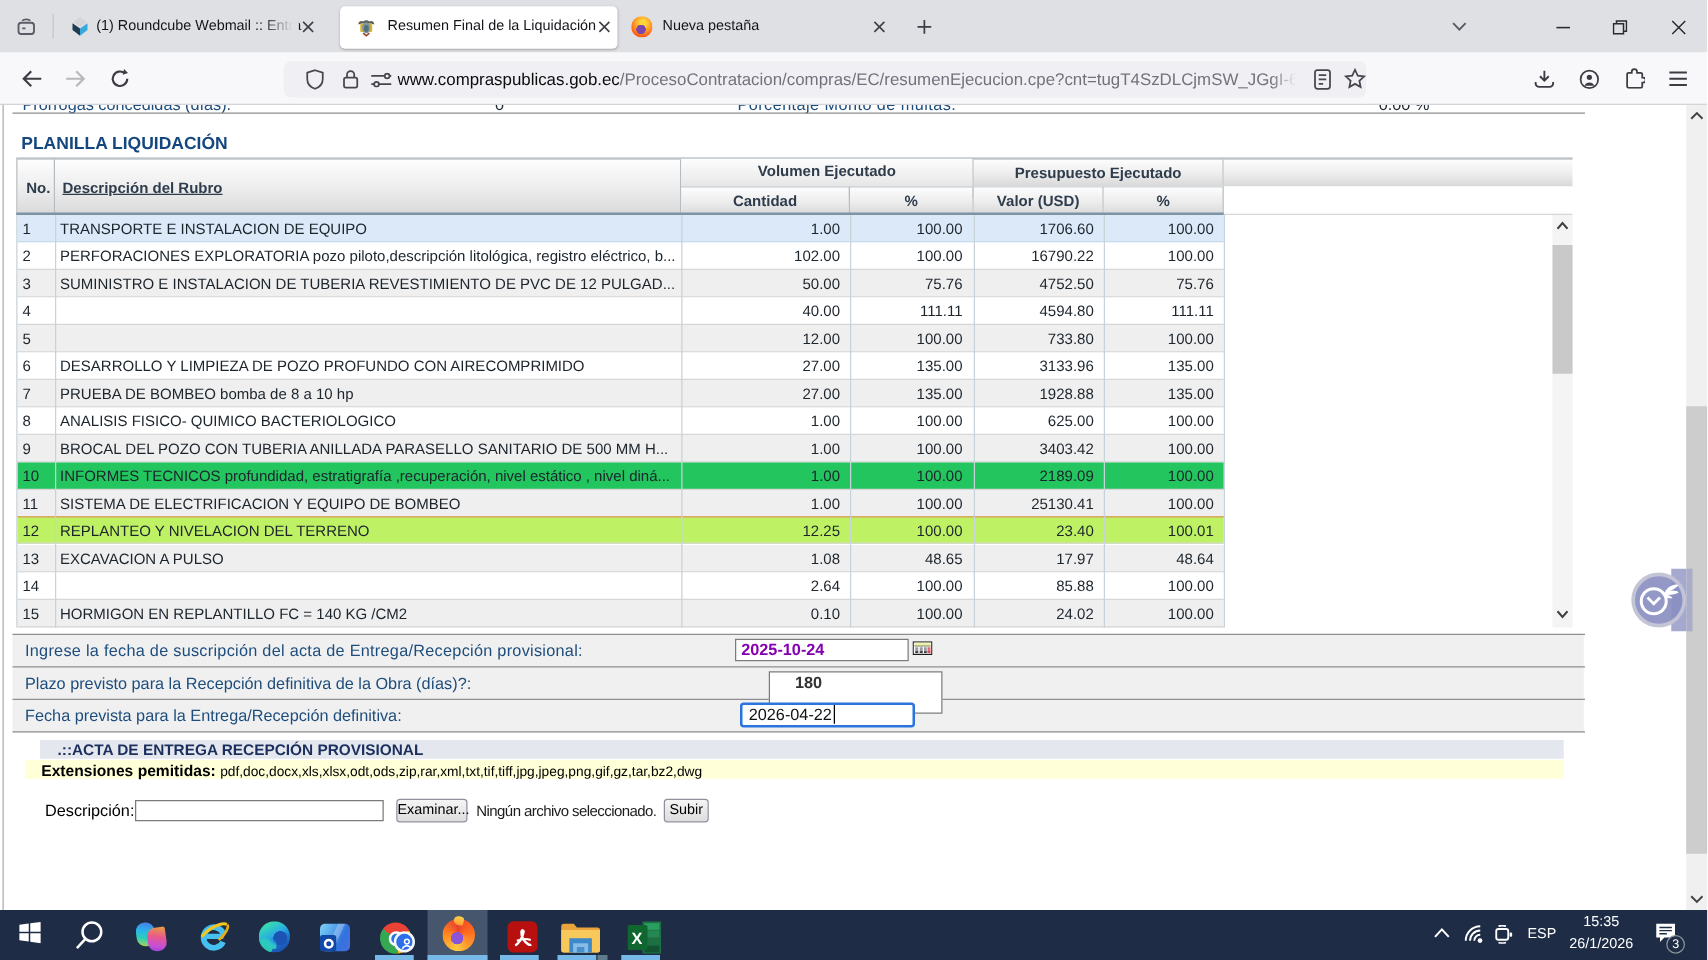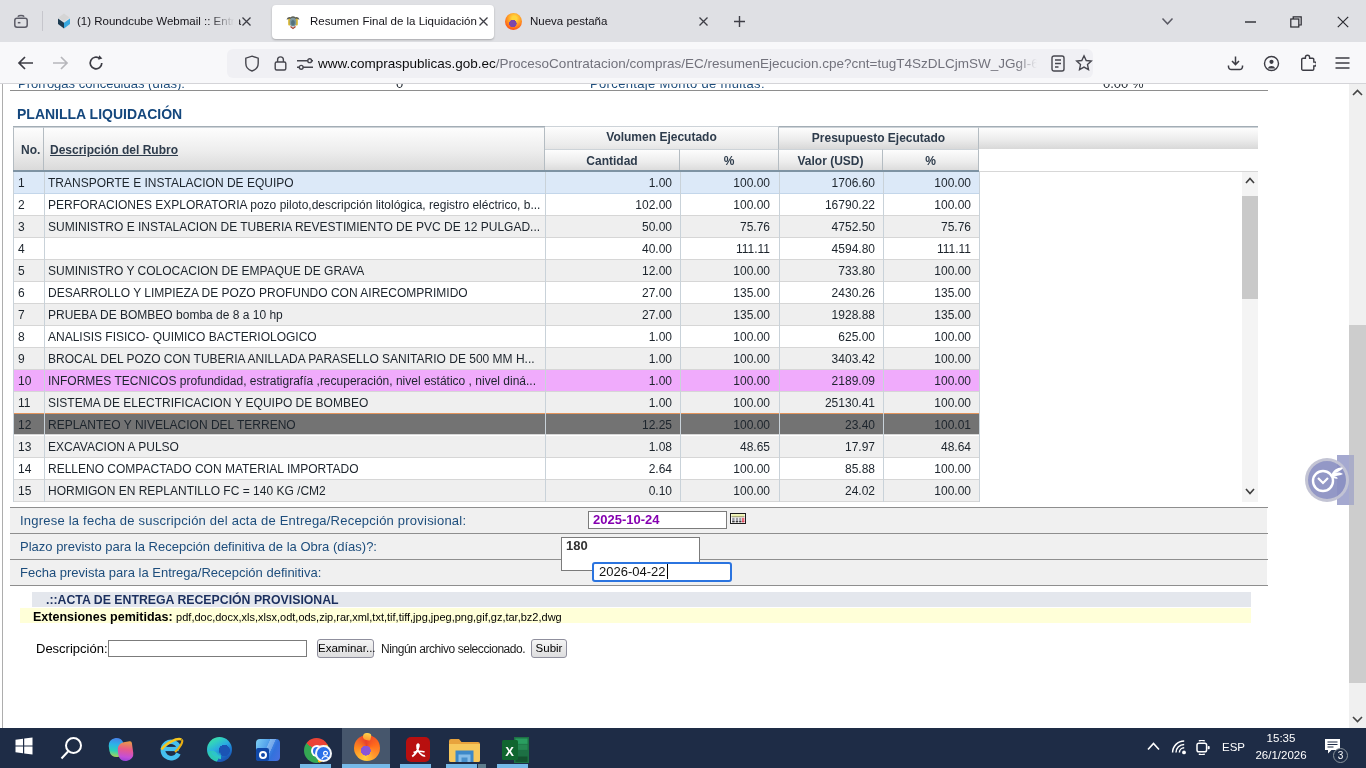--- a/index.html
+++ b/index.html
@@ -209,32 +209,31 @@
         </div>
     <div class="rw" style="top:154px;background:#ffffff;border-bottom:1px solid #d6d6d6;">
           <span class="no">4</span>
           <span class="n1">40.00</span>
           <span class="n2">111.11</span>
           <span class="n3">4594.80</span>
           <span class="n4">111.11</span>
         </div>
     <div class="rw" style="top:176px;background:#efefef;border-bottom:1px solid #d6d6d6;">
           <span class="no">5</span>
-          <span class="ds">SUMINISTRO Y COLOCACION DE EMPAQUE DE GRAVA</span>
           <span class="n1">12.00</span>
           <span class="n2">100.00</span>
           <span class="n3">733.80</span>
           <span class="n4">100.00</span>
         </div>
     <div class="rw" style="top:198px;background:#ffffff;border-bottom:1px solid #d6d6d6;">
           <span class="no">6</span>
           <span class="ds">DESARROLLO Y LIMPIEZA DE POZO PROFUNDO CON AIRECOMPRIMIDO</span>
           <span class="n1">27.00</span>
           <span class="n2">135.00</span>
-          <span class="n3">2430.26</span>
+          <span class="n3">3133.96</span>
           <span class="n4">135.00</span>
         </div>
     <div class="rw" style="top:220px;background:#efefef;border-bottom:1px solid #d6d6d6;">
           <span class="no">7</span>
           <span class="ds">PRUEBA DE BOMBEO bomba de 8 a 10 hp</span>
           <span class="n1">27.00</span>
           <span class="n2">135.00</span>
           <span class="n3">1928.88</span>
           <span class="n4">135.00</span>
         </div>
@@ -247,55 +246,54 @@
           <span class="n4">100.00</span>
         </div>
     <div class="rw" style="top:264px;background:#efefef;border-bottom:1px solid #d6d6d6;">
           <span class="no">9</span>
           <span class="ds">BROCAL DEL POZO CON TUBERIA ANILLADA PARASELLO SANITARIO DE 500 MM H...</span>
           <span class="n1">1.00</span>
           <span class="n2">100.00</span>
           <span class="n3">3403.42</span>
           <span class="n4">100.00</span>
         </div>
-    <div class="rw" style="top:286px;background:#f0abfc;border-bottom:1px solid #d6d6d6;">
+    <div class="rw" style="top:286px;background:#22c55e;border-bottom:1px solid #d6d6d6;">
           <span class="no">10</span>
           <span class="ds">INFORMES TECNICOS profundidad, estratigrafía ,recuperación, nivel estático , nivel diná...</span>
           <span class="n1">1.00</span>
           <span class="n2">100.00</span>
           <span class="n3">2189.09</span>
           <span class="n4">100.00</span>
         </div>
     <div class="rw" style="top:308px;background:#efefef;border-bottom:1px solid #d6d6d6;">
           <span class="no">11</span>
           <span class="ds">SISTEMA DE ELECTRIFICACION Y EQUIPO DE BOMBEO</span>
           <span class="n1">1.00</span>
           <span class="n2">100.00</span>
           <span class="n3">25130.41</span>
           <span class="n4">100.00</span>
         </div>
-    <div class="rw" style="top:330px;background:#737373;border-bottom:1px solid #d6d6d6;border-top:1px solid #e2945c;margin-top:-1px;">
+    <div class="rw" style="top:330px;background:#bef264;border-bottom:1px solid #d6d6d6;border-top:1px solid #e2945c;margin-top:-1px;">
           <span class="no">12</span>
           <span class="ds">REPLANTEO Y NIVELACION DEL TERRENO</span>
           <span class="n1">12.25</span>
           <span class="n2">100.00</span>
           <span class="n3">23.40</span>
           <span class="n4">100.01</span>
         </div>
     <div class="rw" style="top:352px;background:#efefef;border-bottom:1px solid #d6d6d6;">
           <span class="no">13</span>
           <span class="ds">EXCAVACION A PULSO</span>
           <span class="n1">1.08</span>
           <span class="n2">48.65</span>
           <span class="n3">17.97</span>
           <span class="n4">48.64</span>
         </div>
     <div class="rw" style="top:374px;background:#ffffff;border-bottom:1px solid #d6d6d6;">
           <span class="no">14</span>
-          <span class="ds">RELLENO COMPACTADO CON MATERIAL IMPORTADO</span>
           <span class="n1">2.64</span>
           <span class="n2">100.00</span>
           <span class="n3">85.88</span>
           <span class="n4">100.00</span>
         </div>
     <div class="rw" style="top:396px;background:#efefef;border-bottom:1px solid #d6d6d6;">
           <span class="no">15</span>
           <span class="ds">HORMIGON EN REPLANTILLO FC = 140 KG /CM2</span>
           <span class="n1">0.10</span>
           <span class="n2">100.00</span>
@@ -323,21 +321,21 @@
     <div class="formrow" style="top:450px;"></div>
     <div class="formrow" style="top:476px;"></div>
     <div class="hline" style="left:10px;top:423px;width:1258px;"></div>
     <div class="hline" style="left:10px;top:449px;width:1258px;"></div>
     <div class="hline" style="left:10px;top:475px;width:1258px;"></div>
     <div class="hline" style="left:10px;top:501px;width:1258px;"></div>
     <div class="abs bluelabel" style="left:20px;top:455px;">Plazo previsto para la Recepción definitiva de la Obra (días)?:</div>
     <div class="abs bluelabel" style="left:20px;top:429px;letter-spacing:0.22px">Ingrese la fecha de suscripción del acta de Entrega/Recepción provisional:</div>
     <div class="abs bluelabel" style="left:20px;top:481px;">Fecha prevista para la Entrega/Recepción definitiva:</div>
     <div class="inp" style="left:588px;top:427px;width:139px;height:18px;line-height:16px;padding-left:4px;color:#8500b0;font-weight:bold;">2025-10-24</div>
-    <div class="inp" style="left:561px;top:453px;width:139px;height:34px;line-height:16px;padding-left:4px;color:#333;font-weight:bold;">180</div>
+    <div class="inp" style="left:615px;top:453px;width:139px;height:34px;line-height:16px;padding-left:20px;color:#333;font-weight:bold;">180</div>
     <div class="inp" style="left:592px;top:478px;width:140px;height:20px;line-height:16px;padding-left:5px;color:#111;border:2px solid #2b74df;border-radius:3px;">2026-04-22<span style="border-left:1px solid #000;margin-left:1px;"></span></div>
 
     <svg class="abs" style="left:730px;top:429px" width="16" height="11" viewBox="0 0 16 11">
       <rect x="0.5" y="0.5" width="15" height="10" fill="#fff" stroke="#1c1c1c"></rect>
       <rect x="1.5" y="1.2" width="13" height="2.2" fill="#edf2ae"></rect>
       <rect x="1.5" y="3.4" width="13" height="0.8" fill="#7a7a42"></rect>
       <g fill="#9a9aa2">
         <rect x="2.2" y="4.8" width="2.4" height="4"></rect>
           <rect x="5.8" y="4.8" width="2.4" height="4"></rect>
           <rect x="9.2" y="4.8" width="2.2" height="4"></rect>

